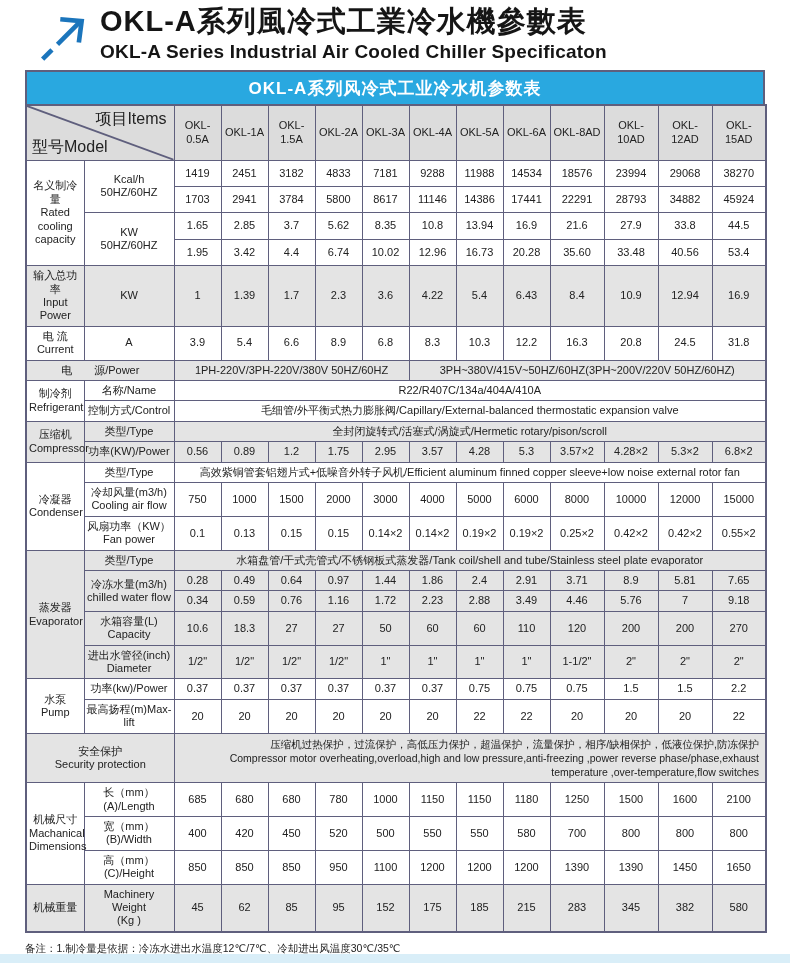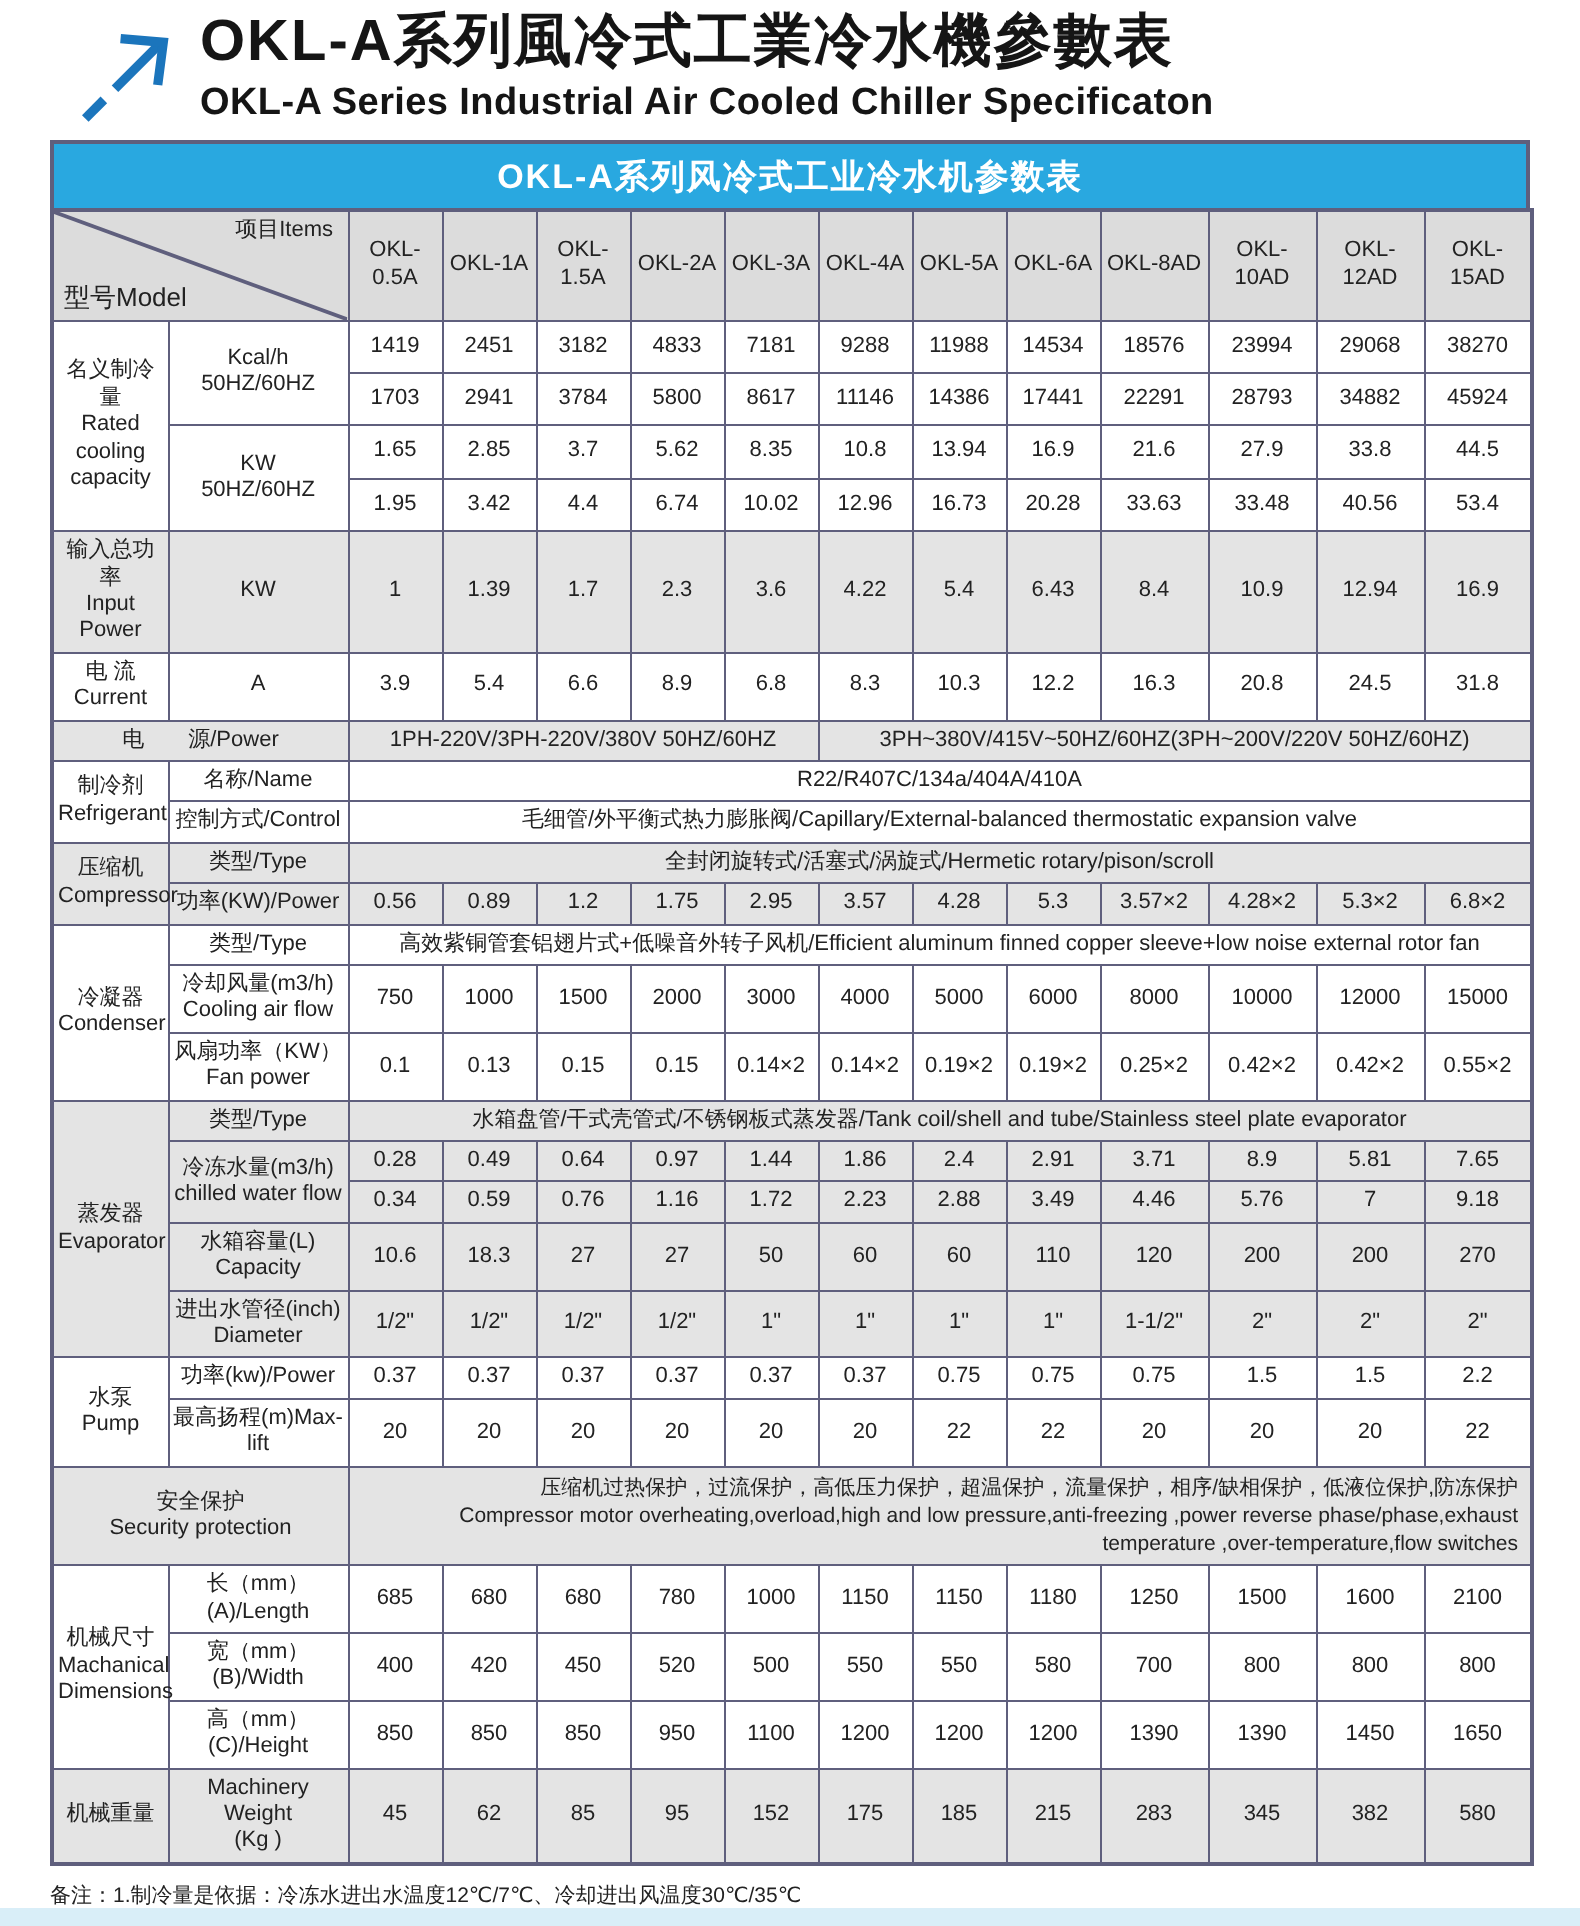--- a/index.html
+++ b/index.html
@@ -28,22 +28,22 @@
     border:1px solid var(--border);text-align:center;vertical-align:middle;
     font-size:11px;line-height:1.22;padding:3px 1px;white-space:pre-line;color:#222;
   }
   thead th{background:var(--hgray);font-weight:400;height:27px;padding:2px 0;}
   tr.shade td{background:var(--shade);}
   tr.tall td{padding-top:6px;padding-bottom:6px;}
   td.lbl,td.sub{padding-left:2px;padding-right:2px;}
   td.txt{text-align:right;padding:3px 6px;font-size:10.5px;line-height:1.35;}
   th.corner{position:relative;padding:0;height:27px;}
   .corner svg{position:absolute;left:0;top:0;width:100%;height:100%;}
-  .c-model{position:absolute;left:5px;bottom:3px;font-size:13px;}
-  .c-items{position:absolute;right:7px;top:3px;font-size:11px;}
+  .c-model{position:absolute;left:5px;bottom:3px;font-size:16px;}
+  .c-items{position:absolute;right:7px;top:3px;font-size:16px;}
 
   .notes{margin:9px 25px 0 25px;font-size:10.5px;line-height:1.27;color:#222;}
   .notes .line{white-space:pre-wrap;}
   .notes-zh .ind-1{padding-left:42px;}
   .footer-strip{position:absolute;left:0;right:0;bottom:0;height:9px;background:var(--strip);}
 </style>
 </head>
 <body>
 
 <div class="page-header">
@@ -155,21 +155,21 @@
         </tr>
         <tr class="tall">
           <td class="val">1.95</td>
           <td class="val">3.42</td>
           <td class="val">4.4</td>
           <td class="val">6.74</td>
           <td class="val">10.02</td>
           <td class="val">12.96</td>
           <td class="val">16.73</td>
           <td class="val">20.28</td>
-          <td class="val">33.63</td>
+          <td class="val">35.60</td>
           <td class="val">33.48</td>
           <td class="val">40.56</td>
           <td class="val">53.4</td>
         </tr>
         <tr class="shade">
           <td class="lbl">输入总功率
 Input Power</td>
           <td class="sub">KW</td>
           <td class="val">1</td>
           <td class="val">1.39</td>

